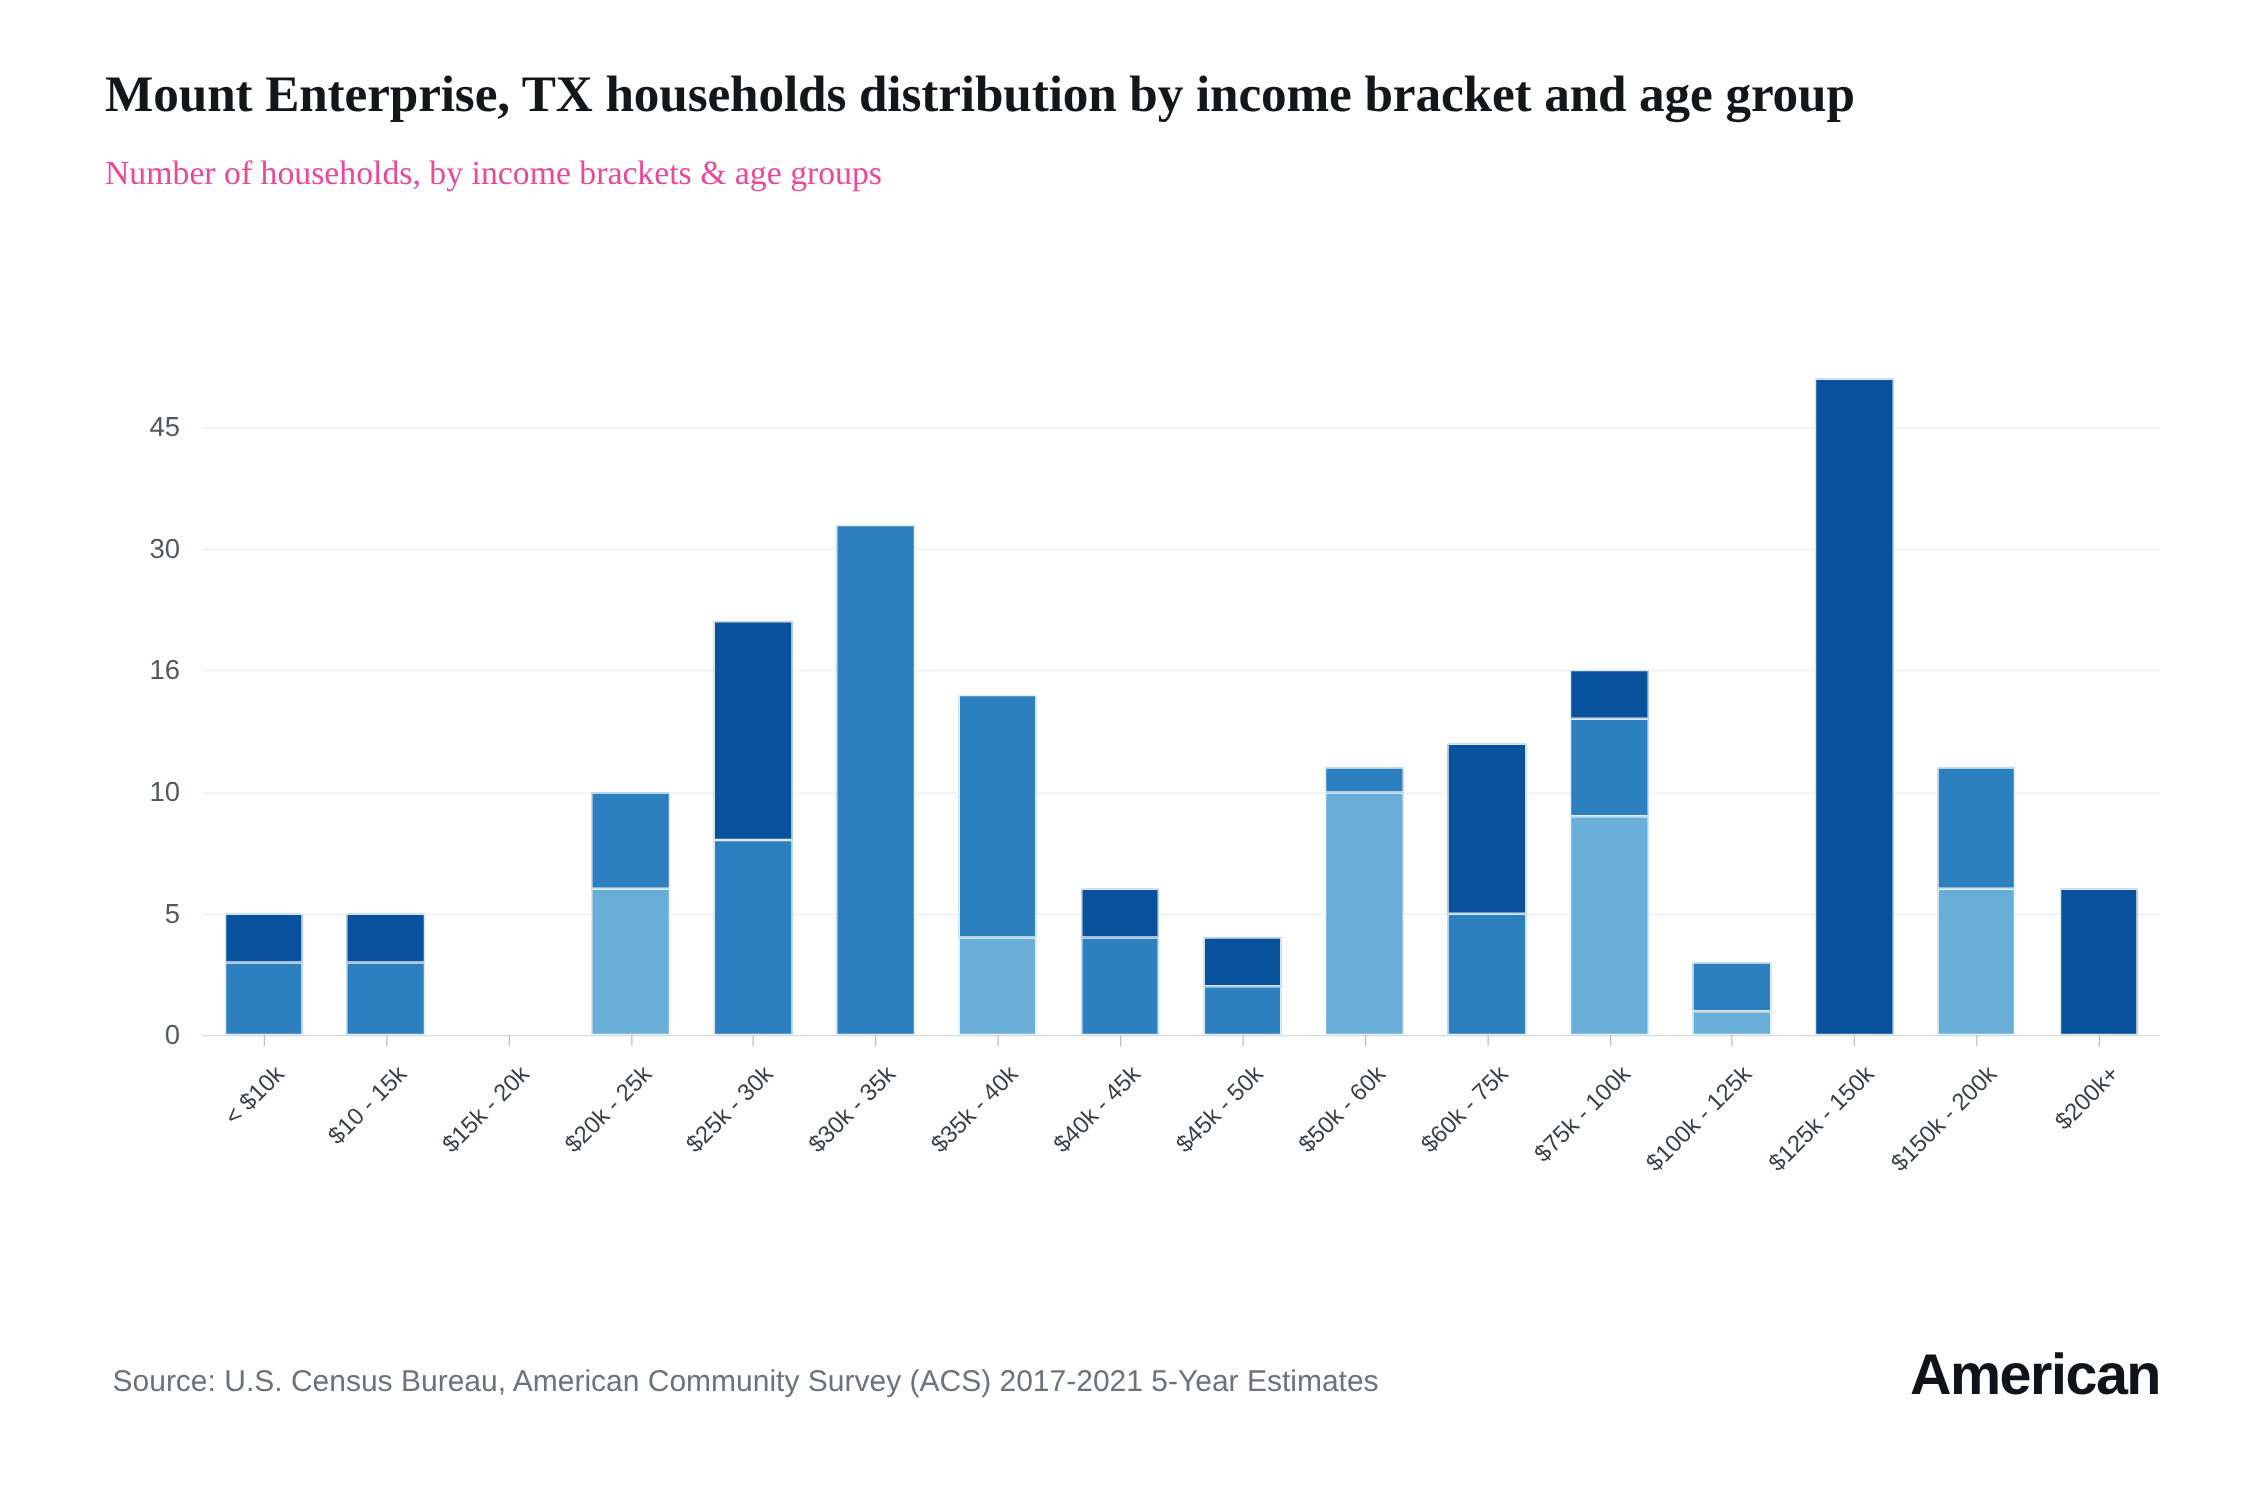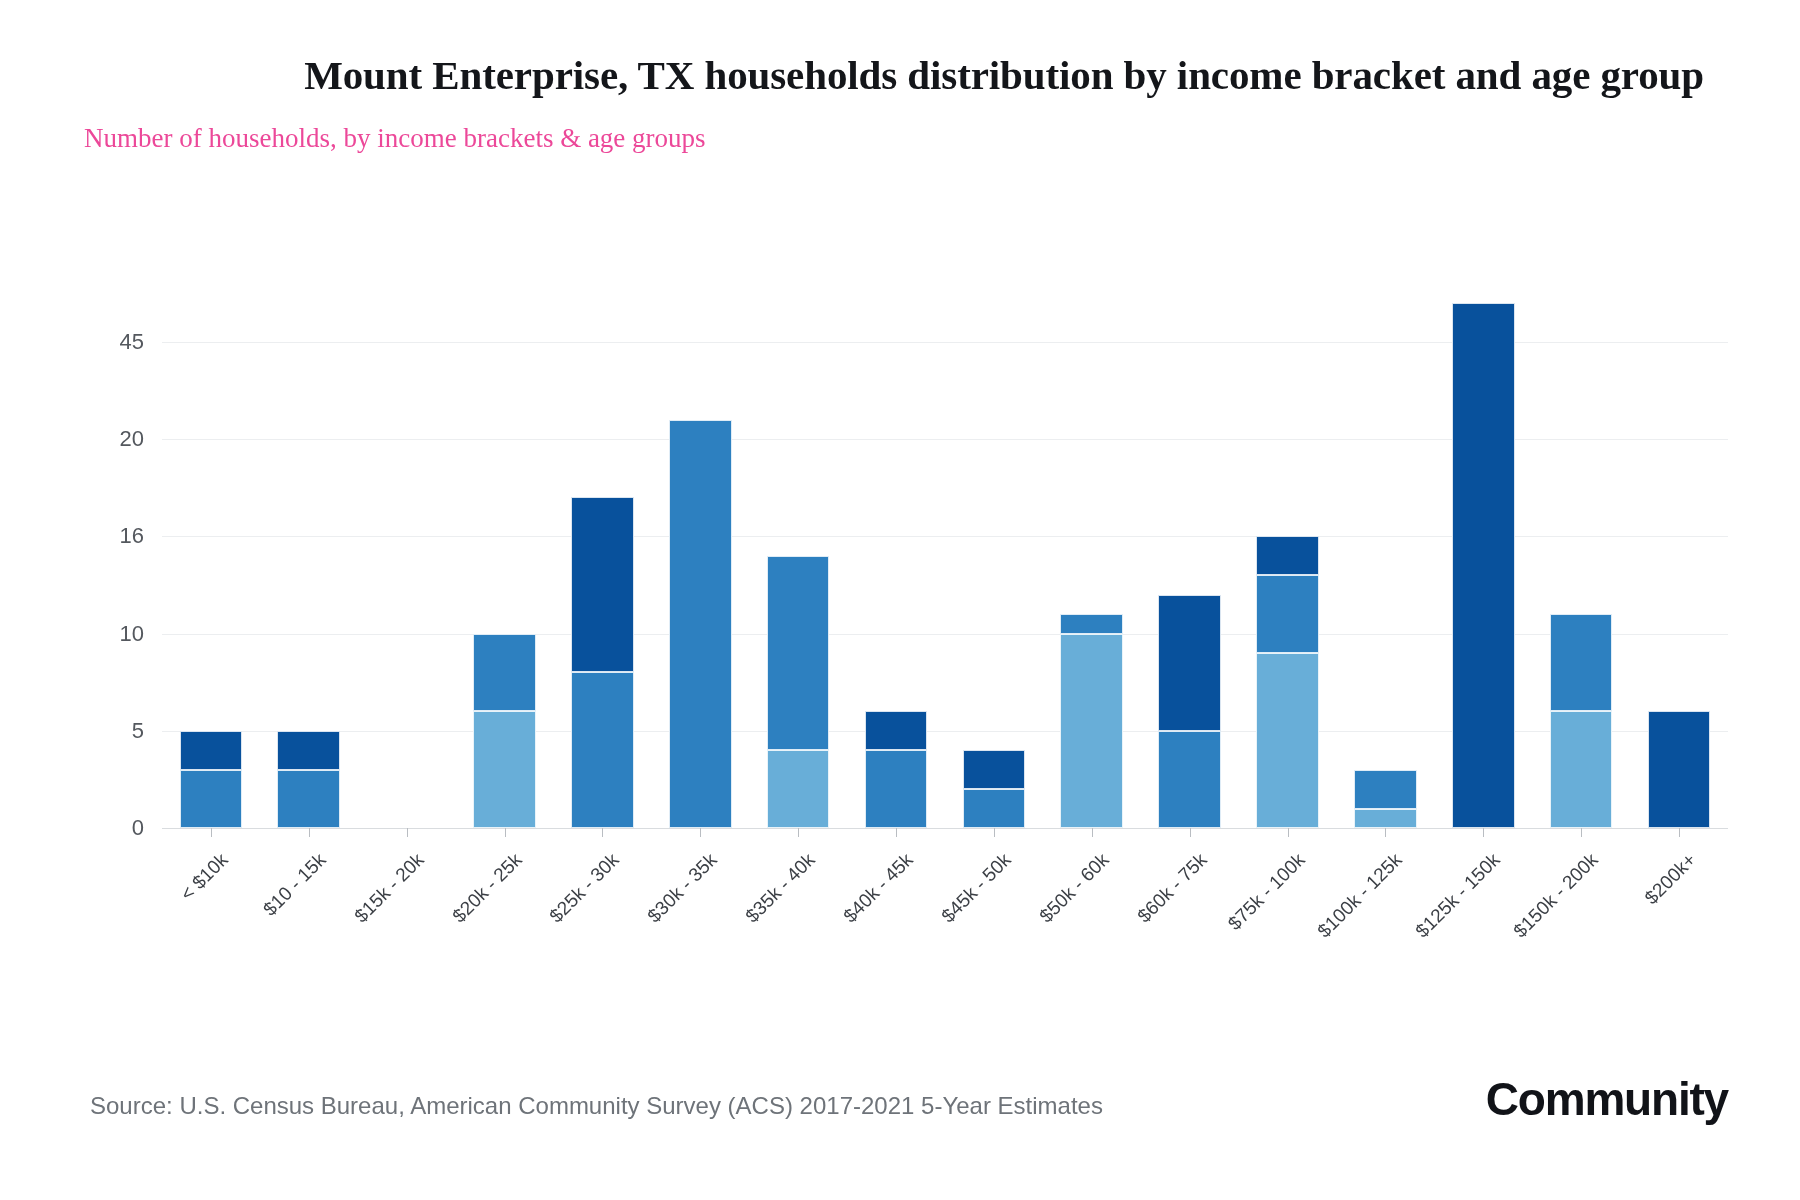--- a/index.html
+++ b/index.html
@@ -29,21 +29,20 @@
   }
   .chart-title {
     font-family: "Liberation Serif", serif;
     font-size: 41px;
     font-weight: bold;
     color: #14161a;
     line-height: 1.22;
     letter-spacing: -0.1px;
     margin: 0;
     max-width: 1620px;
-    text-align: right;
   }
   .chart-subtitle {
     font-family: "Liberation Serif", serif;
     font-size: 27px;
     font-weight: normal;
     color: #ec4899;
     margin: 22px 0 0 0;
     line-height: 1.2;
   }
 
@@ -286,24 +285,24 @@
         <div class="tickmark" style="left: 1223.44px;"></div>
         <div class="tickmark" style="left: 1321.31px;"></div>
         <div class="tickmark" style="left: 1419.19px;"></div>
         <div class="tickmark" style="left: 1517.06px;"></div>
       </div>
     <div id="yticks">
         <div class="ytick-label" style="top: 543px;">0</div>
         <div class="ytick-label" style="top: 445.778px;">5</div>
         <div class="ytick-label" style="top: 348.556px;">10</div>
         <div class="ytick-label" style="top: 251.333px;">16</div>
-        <div class="ytick-label" style="top: 154.111px;">20</div>
+        <div class="ytick-label" style="top: 154.111px;">30</div>
         <div class="ytick-label" style="top: 56.8889px;">45</div>
       </div>
   </div>
 
 
   <div class="footer">
     <div class="source">Source: U.S. Census Bureau, American Community Survey (ACS) 2017-2021 5-Year Estimates</div>
-    <div class="brand">Community</div>
+    <div class="brand">American</div>
   </div>
 
 </div>
 
 </body></html>

